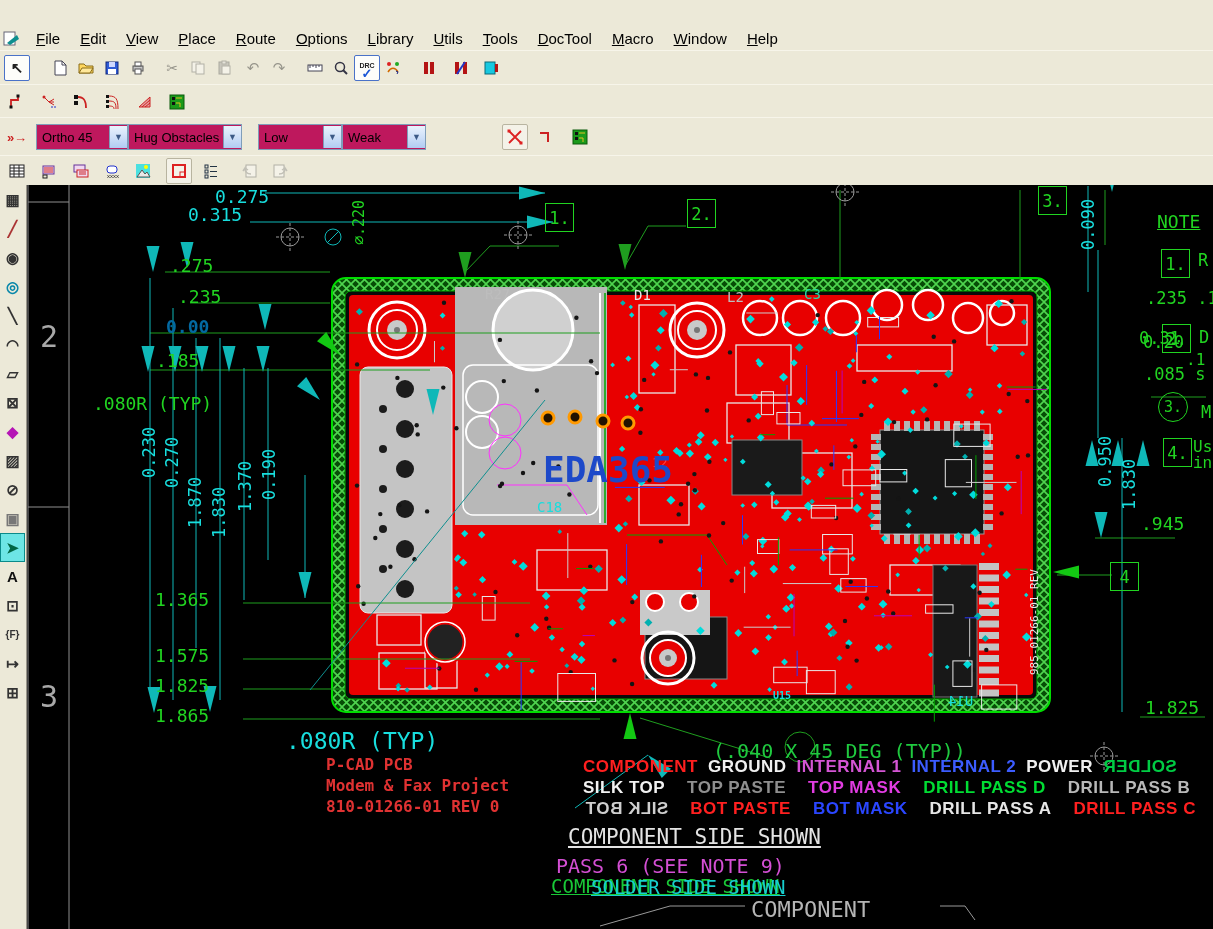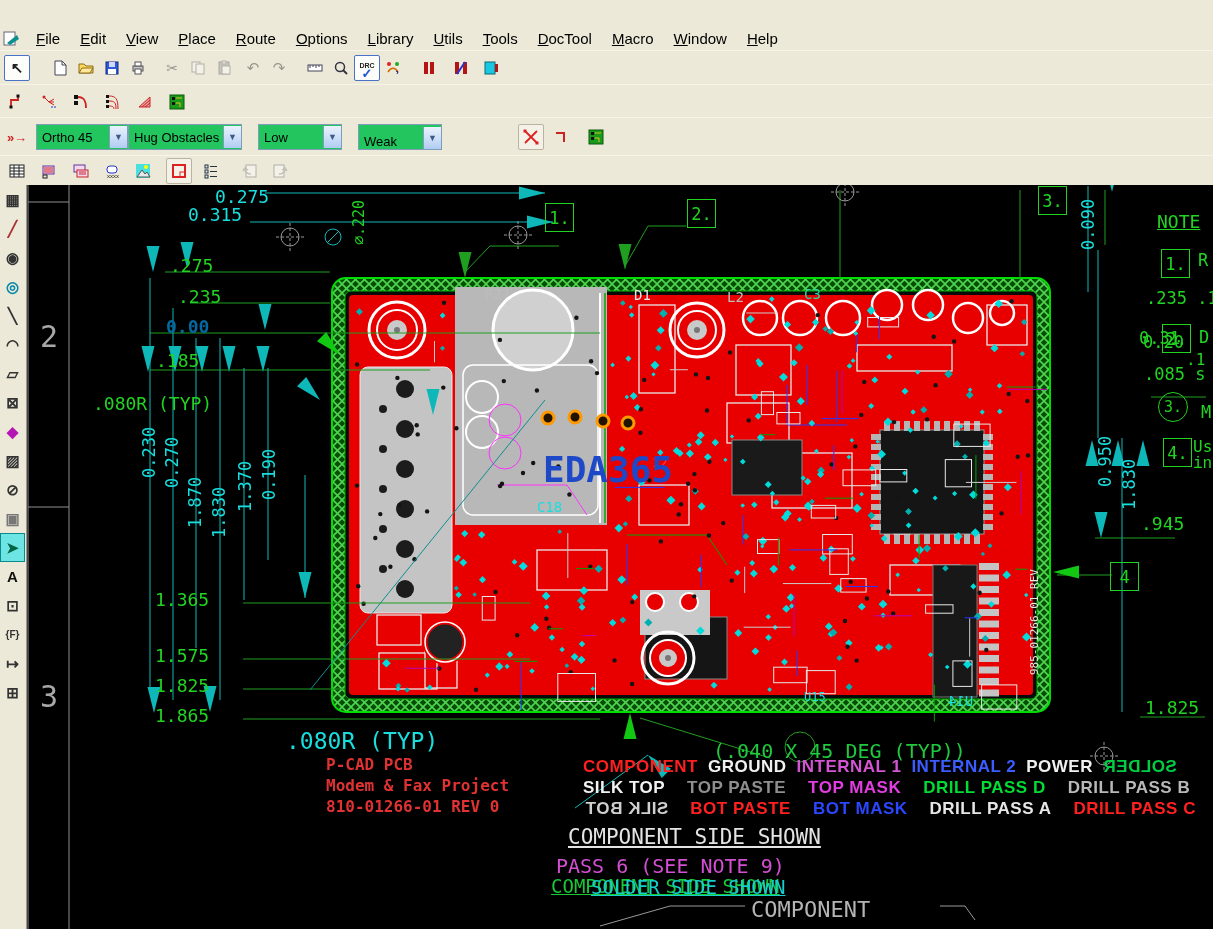--- a/index.html
+++ b/index.html
@@ -21,21 +21,21 @@
   
   .tbrow{position:absolute;left:0;width:100%;background:#ece9d8;display:flex;align-items:center;
     border-top:1px solid #f7f5ea;border-bottom:1px solid #d6d2bc;}
   #tb1{top:50px;height:34px;} #tb2{top:84px;height:33px;} #tb3{top:117px;height:38px;} #tb4{top:155px;height:30px;}
   .tbtn{width:26px;height:26px;display:flex;align-items:center;justify-content:center;
     font-size:16px;color:#222;flex:0 0 auto;cursor:default;}
   .tbtn svg{display:block}
   .tbtn.toggled{border:1px solid #4a72c8;background:#fdfdfa;border-radius:2px;box-sizing:border-box;}
   .tbtn.framed{border:1px solid #b8b4a0;border-radius:2px;box-sizing:border-box;background:#f4f2e8;}
   .tbtn.disabled{opacity:.42;filter:grayscale(1);}
-  .combo{height:24px;background:#22c55e;border:1px solid #7f9db9;display:flex;align-items:center;
+  .combo{height:24px;background:#be185d;border:1px solid #7f9db9;display:flex;align-items:center;
     font-size:13px;color:#000;flex:0 0 auto;cursor:default;}
   .combo .val{flex:1;padding:0 5px;white-space:nowrap;overflow:hidden;}
   .combo .arrow{width:17px;height:22px;margin:0;border-left:1px solid #7f9db9;
     background:linear-gradient(180deg,#e9f2fd 0%,#cfe0f8 50%,#b1ccf3 100%);
     display:flex;align-items:center;justify-content:center;font-size:9px;color:#3c5a86;}
   
   #palette{position:absolute;left:0;top:185px;width:27px;height:744px;background:#ece9d8;
     border-right:1px solid #9a968a;box-sizing:border-box;}
   .ptool{width:25px;height:29px;display:flex;align-items:center;justify-content:center;
     font-size:16px;color:#222;cursor:default;}
@@ -225,21 +225,21 @@
         <span class="arrow">▼</span>
       </div>
       <div class="combo" style="width: 112px; ">
         <span class="val">Hug Obstacles</span>
         <span class="arrow">▼</span>
       </div>
       <div class="combo" style="width: 82px; margin-left: 16px;">
         <span class="val">Low</span>
         <span class="arrow">▼</span>
       </div>
-      <div class="combo" style="width: 82px; margin-left: 16px; align-items: flex-end;">
+      <div class="combo" style="width: 82px; ">
         <span class="val">Weak</span>
         <span class="arrow">▼</span>
       </div>
       <div class="tbtn framed" style="margin-left: 76px;">
         <svg width="16" height="16" viewBox="0 0 16 16">
           <path d="M2 2 L14 14 M14 2 L2 14" stroke="#d22" stroke-width="1.8"></path>
           <rect x="0.5" y="0.5" width="3" height="3" fill="#d22"></rect>
           <rect x="12.5" y="12.5" width="3" height="3" fill="#d22"></rect>
         </svg>
       </div>
@@ -1064,21 +1064,21 @@
         <span class="ann" style="left: 299px; top: 572px; font-size: 16px; color: rgb(224, 50, 50); font-weight: bold;">P-CAD PCB</span>
         <span class="ann" style="left: 299px; top: 593px; font-size: 16px; color: rgb(224, 50, 50); font-weight: bold;">Modem &amp; Fax Project</span>
         <span class="ann" style="left: 299px; top: 614px; font-size: 16px; color: rgb(224, 50, 50); font-weight: bold;">810-01266-01 REV 0</span>
         <span class="ann" style="left: 686px; top: 556px; font-size: 20px; color: rgb(31, 202, 63);">(.040 X 45 DEG (TYP))</span>
         <span class="ann" style="left: 458px; top: 102px; font-size: 14px; color: rgb(189, 189, 189);">R27</span>
         <span class="ann" style="left: 607px; top: 103px; font-size: 14px; color: rgb(232, 232, 232);">D1</span>
         <span class="ann" style="left: 700px; top: 105px; font-size: 14px; color: rgb(189, 189, 189);">L2</span>
         <span class="ann" style="left: 777px; top: 102px; font-size: 14px; color: rgb(39, 216, 168);">C3</span>
         <span class="ann" style="left: 510px; top: 315px; font-size: 14px; color: rgb(24, 222, 222);">C18</span>
         <span class="ann" style="left: 625px; top: 271px; font-size: 13px; color: rgb(255, 64, 64);">12</span>
-        <span class="ann" style="left: 777px; top: 506px; font-size: 12px; color: rgb(24, 222, 222);">U15</span>
+        <span class="ann" style="left: 746px; top: 506px; font-size: 10px; color: rgb(24, 222, 222); font-weight: bold;">U15</span>
         <span class="ann mir" style="left: 921px; top: 509px; font-size: 14px; color: rgb(24, 222, 222);">U14</span>
         <span class="ann rot" style="left: 1002px; top: 490px; font-size: 11px; color: rgb(232, 232, 232);">985-01266-01 REV</span>
         <span class="ann" style="left: 516px; top: 267px; font-size: 36px; color: rgb(29, 73, 201); font-weight: bold;">EDA365</span>
         <span class="ann und" style="left: 541px; top: 642px; font-size: 21px; color: rgb(228, 228, 228);">COMPONENT SIDE SHOWN</span>
         <span class="ann" style="left: 529px; top: 671px; font-size: 20px; color: rgb(212, 79, 212);">PASS 6 (SEE NOTE 9)</span>
         <span class="ann und" style="left: 524px; top: 692px; font-size: 19px; color: rgb(25, 200, 55);">COMPONENT SIDE SHOWN</span>
         <span class="ann und" style="left: 564px; top: 693px; font-size: 19px; color: rgb(23, 207, 207);">SOLDER SIDE SHOWN</span>
         <span class="ann" style="left: 724px; top: 714px; font-size: 22px; color: rgb(181, 181, 181);">COMPONENT</span>
         <span class="ann" style="left: 13px; top: 137px; font-size: 30px; color: rgb(168, 168, 168);">2</span>
         <span class="ann" style="left: 13px; top: 497px; font-size: 30px; color: rgb(168, 168, 168);">3</span>

